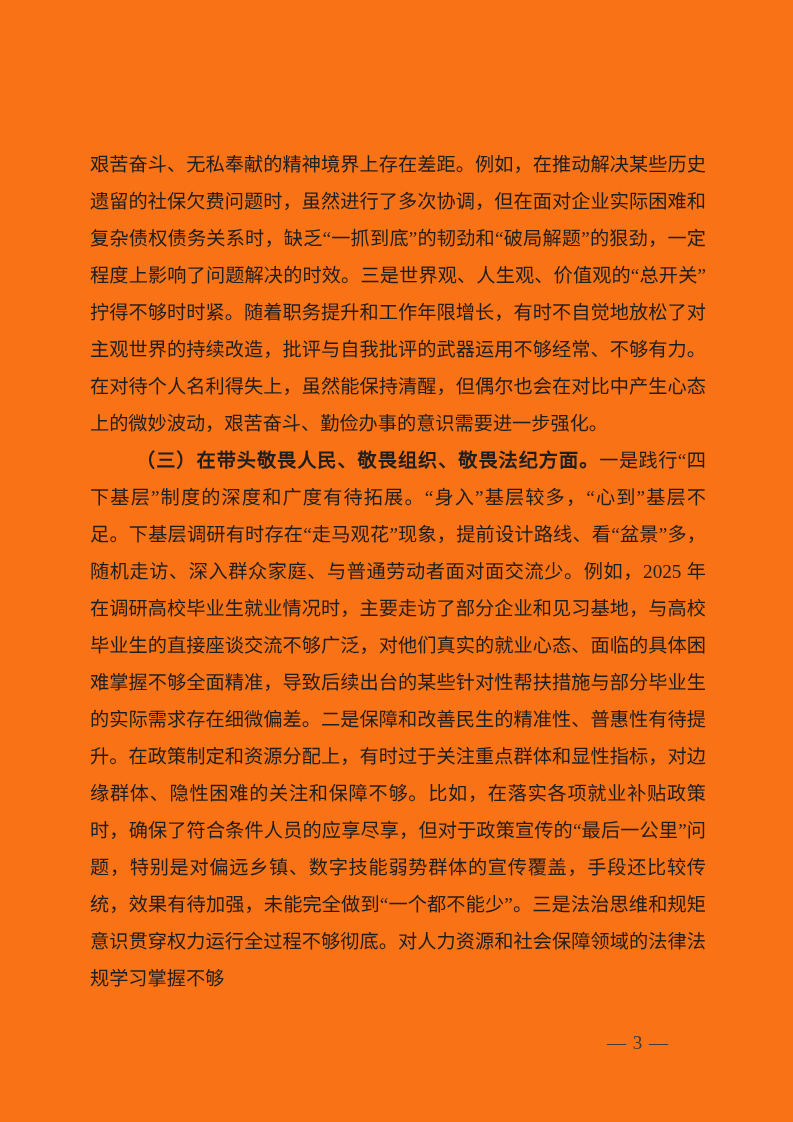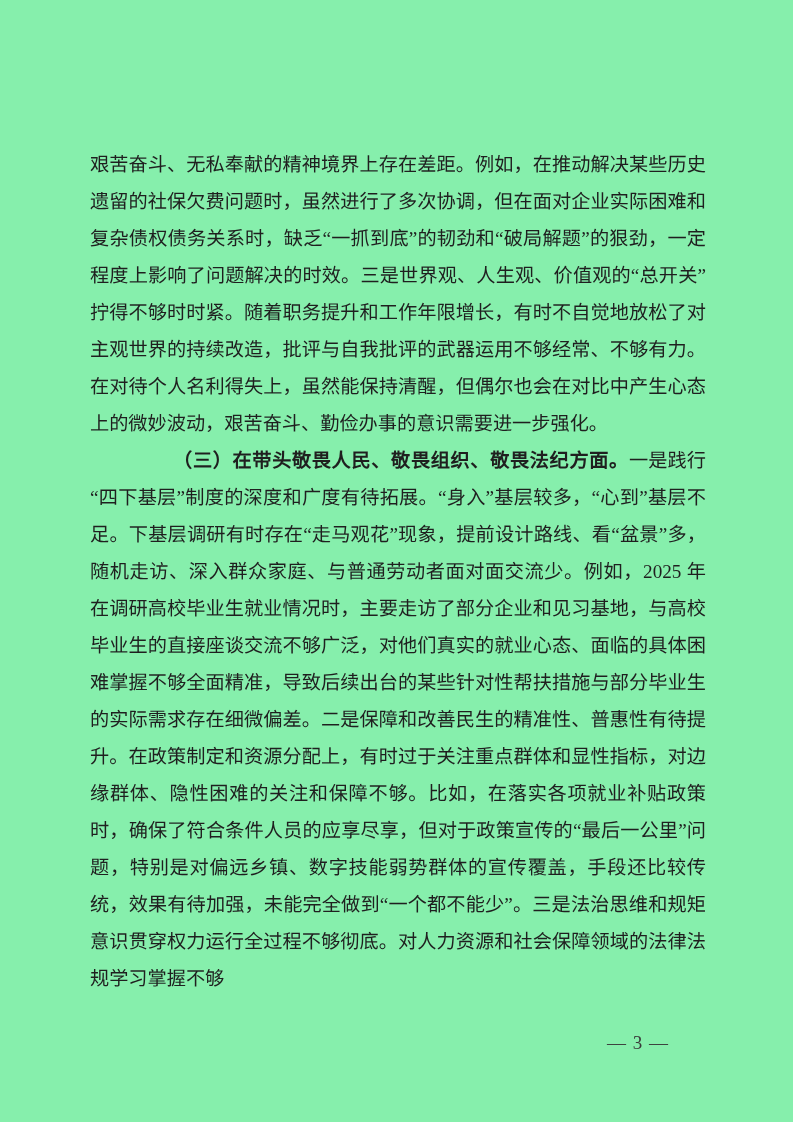--- a/index.html
+++ b/index.html
@@ -4,21 +4,21 @@
 <style>
   html, body {
     margin: 0;
     padding: 0;
     background: #ffffff;
   }
   .page {
     position: relative;
     width: 793px;
     height: 1122px;
-    background: #86efac;
+    background: #f97316;
     overflow: hidden;
     font-family: "Liberation Serif", "DejaVu Serif", serif;
   }
   .doc {
     position: absolute;
     left: 90px;
     top: 146px;
     width: 616px;
     font-size: 19.2px;
     line-height: 37px;
@@ -32,21 +32,20 @@
     padding: 0;
     text-indent: 0;
   }
   .para.indented {
     text-indent: 2.4em;
   }
   .seg { font-weight: normal; }
   .seg-heading {
     font-weight: bold;
     letter-spacing: 0.5px;
-    margin-left: 37px;
   }
   .seg-topic {
     font-weight: normal;
   }
   .page-number {
     position: absolute;
     top: 1031px;
     right: 124px;
     font-size: 19px;
     line-height: 24px;

